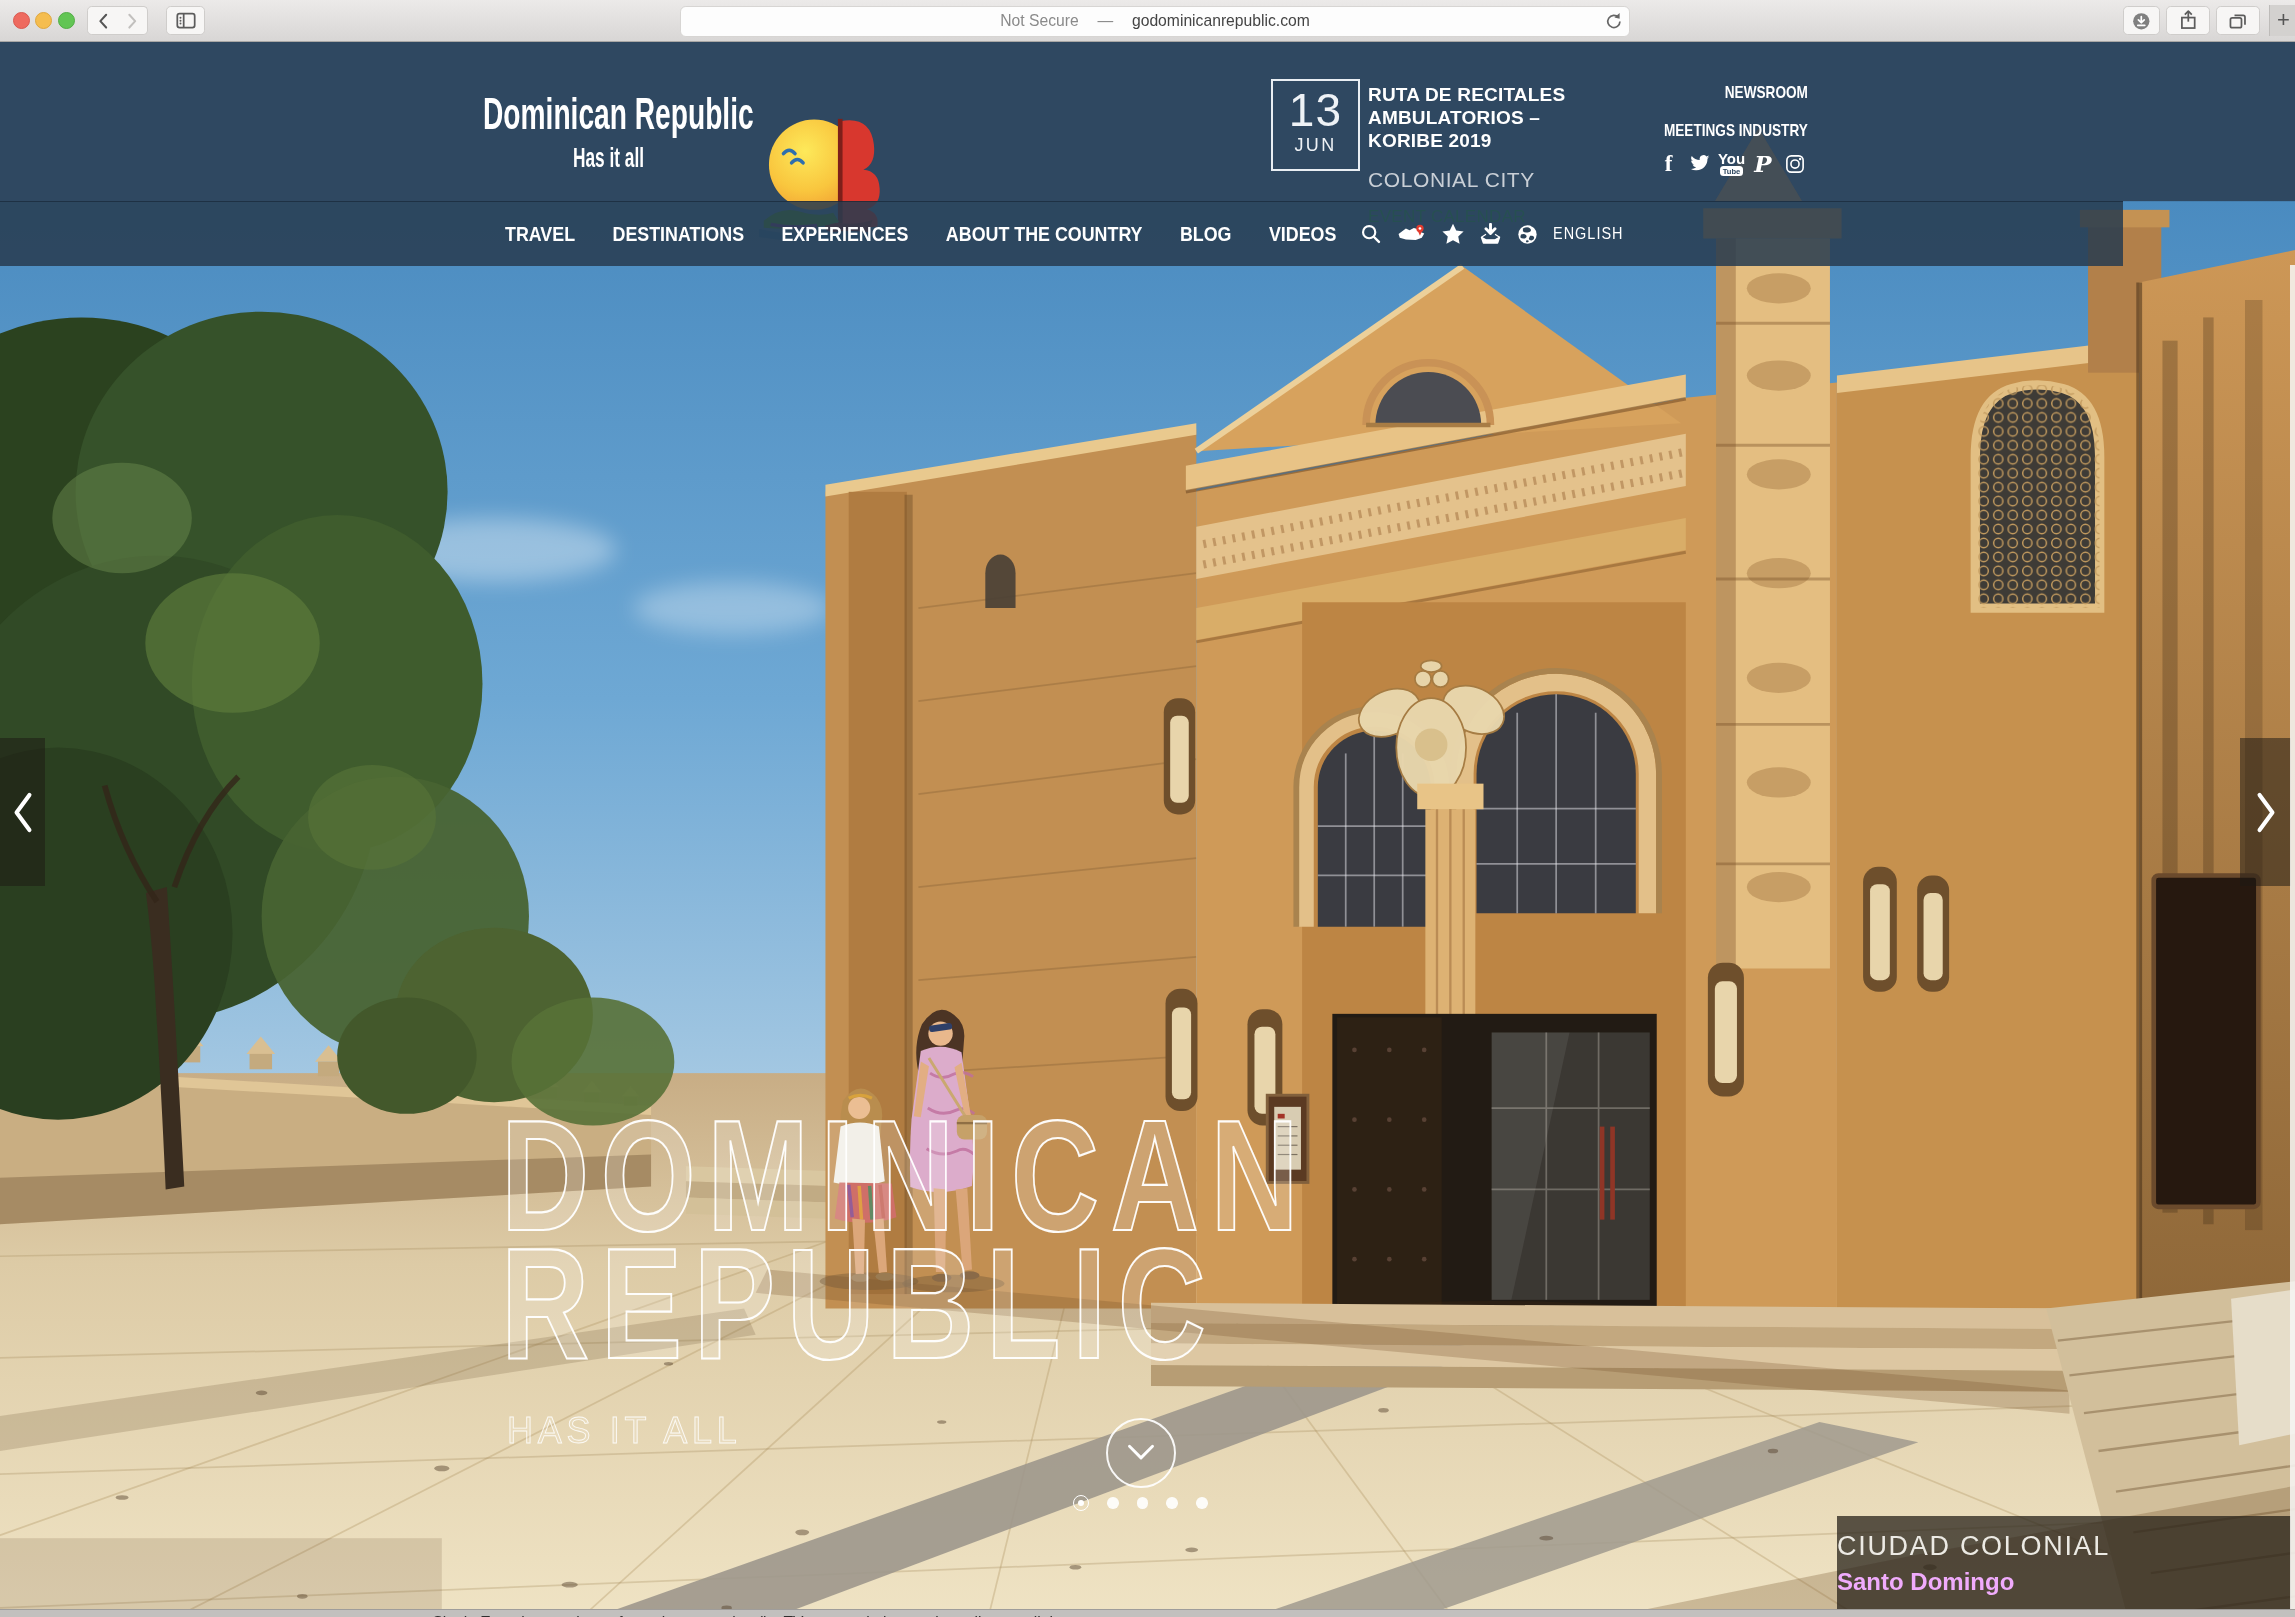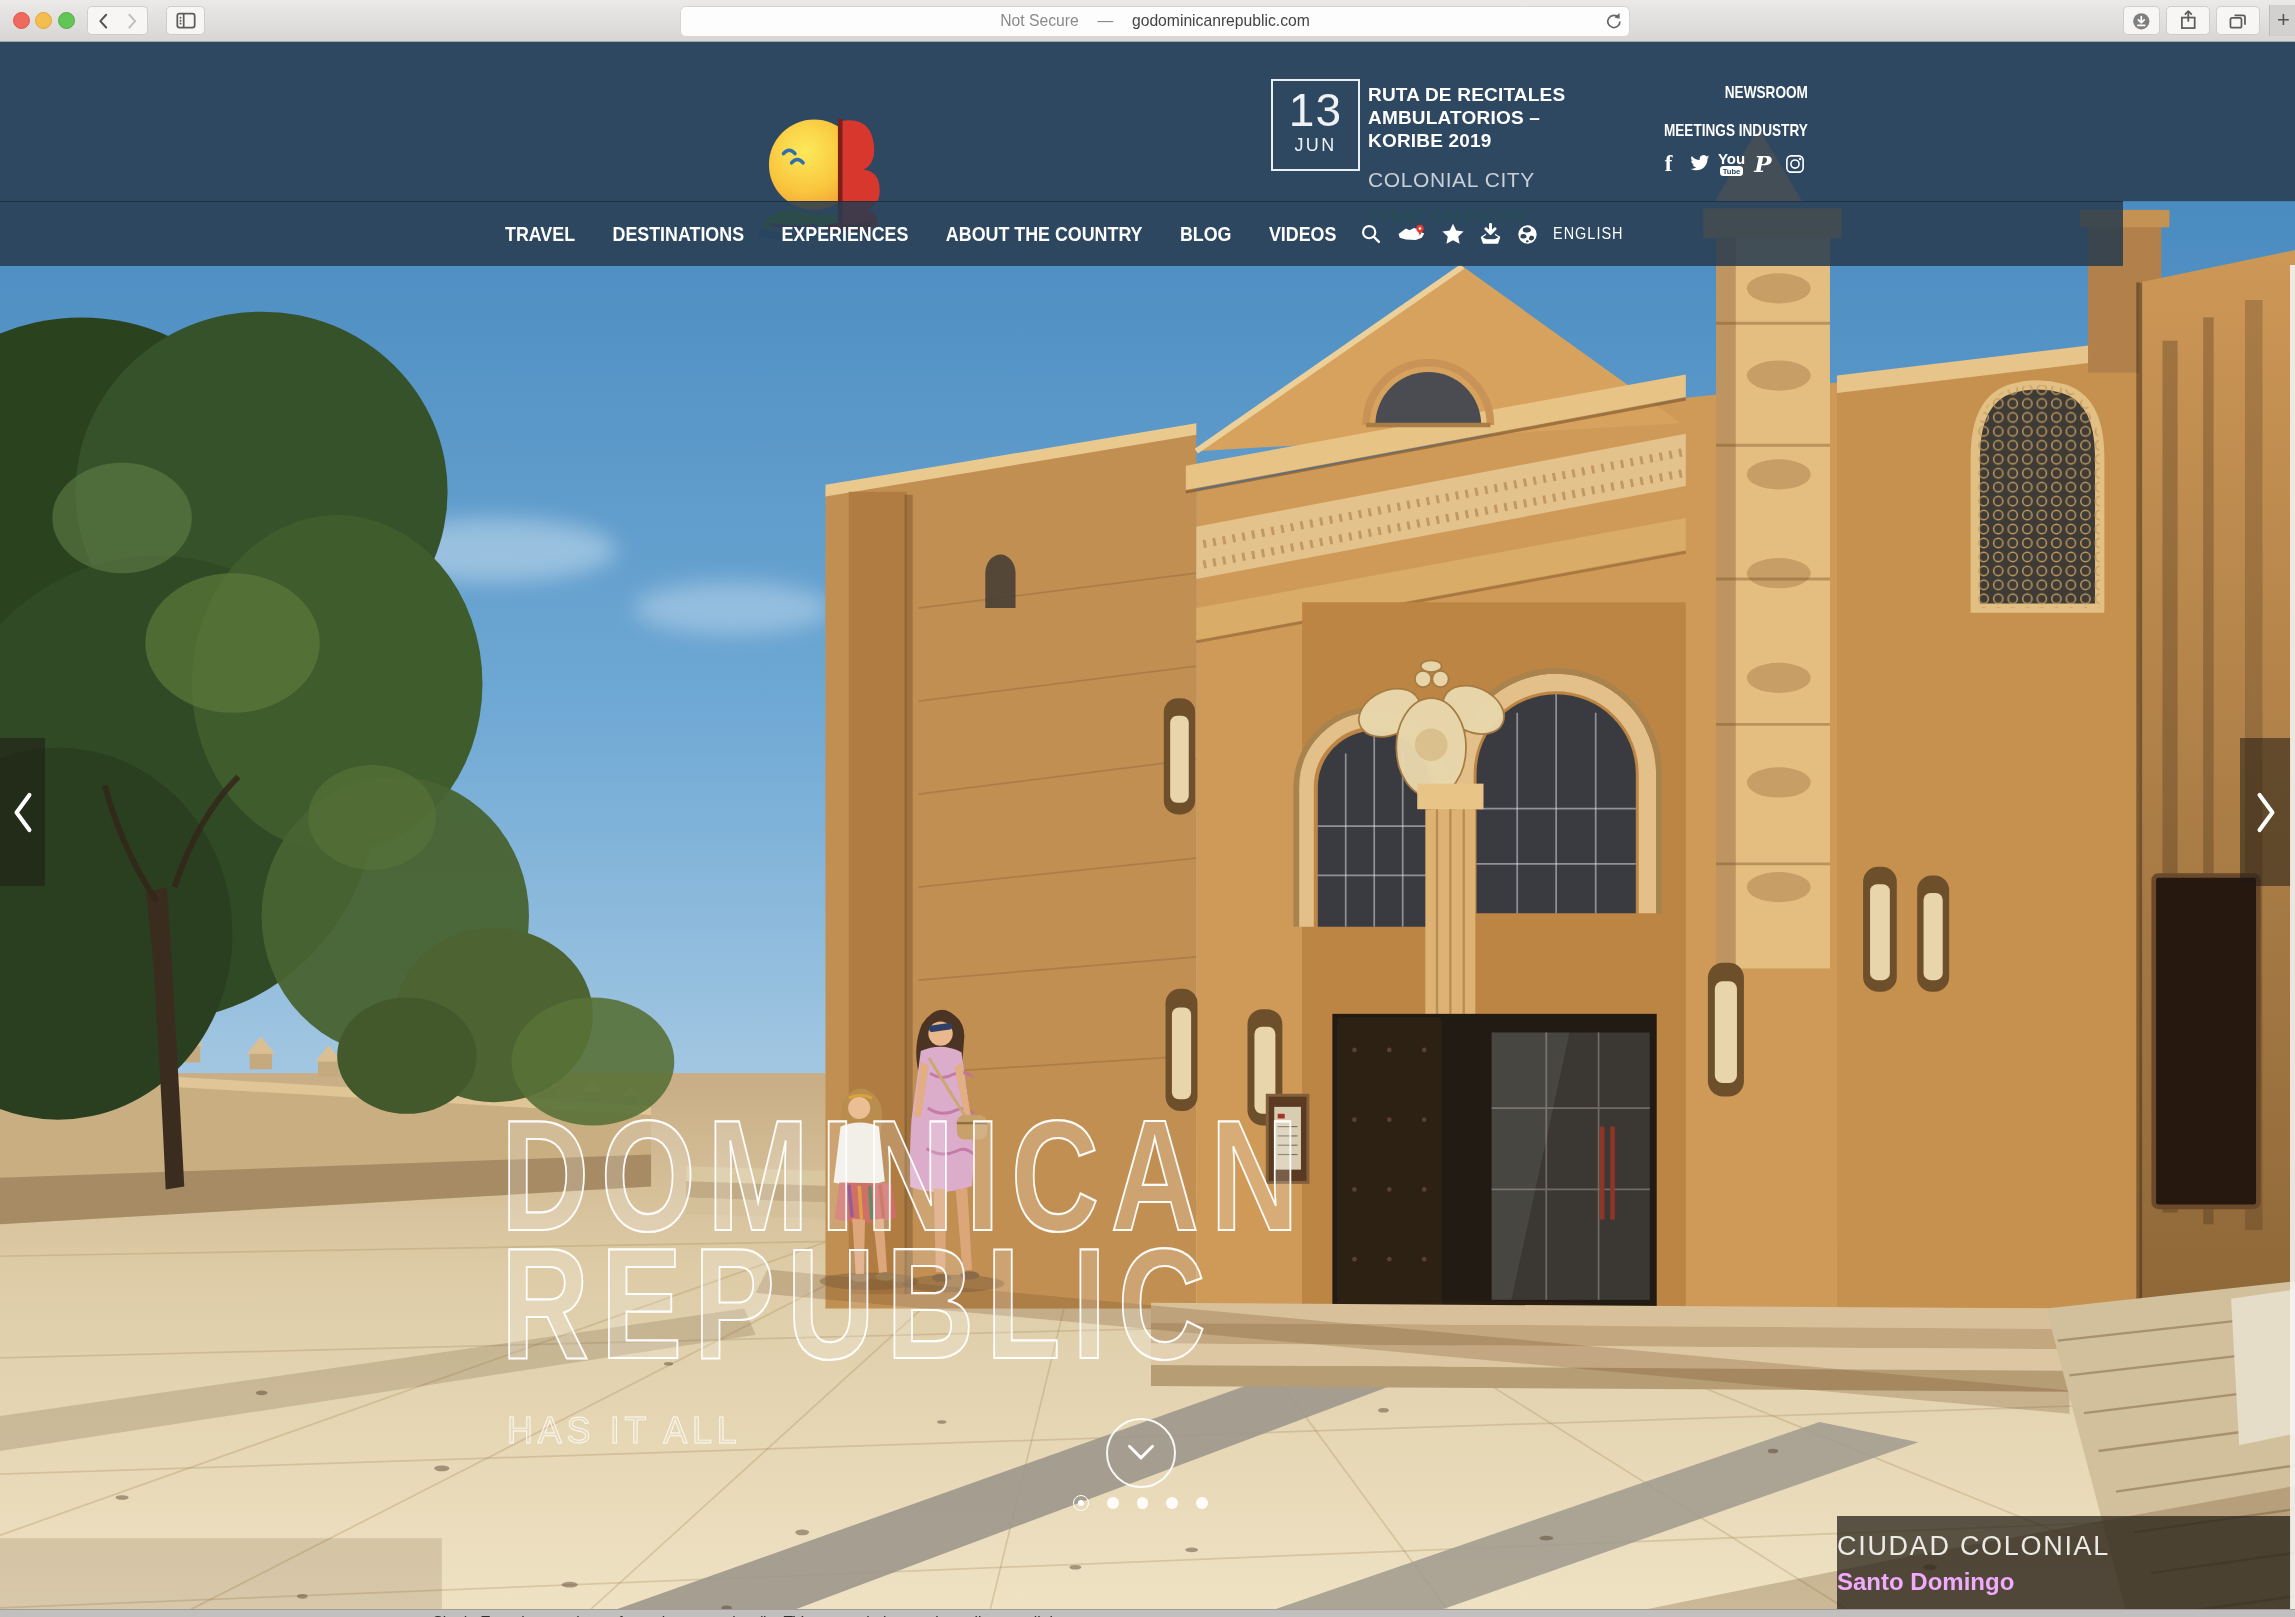--- a/index.html
+++ b/index.html
@@ -507,20 +507,24 @@
     <div class="locsub">Santo Domingo</div>
   </div>
   <div class="gutter"></div>
   <div class="peek">
     <div class="ptext">Single Entry is one piece of creative execution (ie. TV spot, website, outdoor, direct mail, logo, poster, etc.</div>
   </div>
 
   <div class="header">
     <div class="header-bleed"></div>
 
+    <div class="logo">
+      <span class="logo-title">Dominican Republic</span>
+      <span class="logo-tag">Has it all</span>
+    </div>
     <svg class="logo-mark" width="131" height="142" viewBox="0 0 225 245">
       <defs>
           <radialGradient id="sunG" cx=".4" cy=".35" r=".8">
         <stop offset="0" stop-color="#fde95a"></stop>
             <stop offset=".55" stop-color="#f9c63e"></stop>
             <stop offset="1" stop-color="#ef9630"></stop>
       </radialGradient>
         </defs>
       <circle cx="105" cy="115" r="78" fill="url(#sunG)"></circle>
       <path d="M150,40 q52,-10 58,40 q4,34 -18,44 q26,2 28,32 q2,28 -22,36 q22,6 18,30 l-64,4 z" fill="#d8372e"></path>

